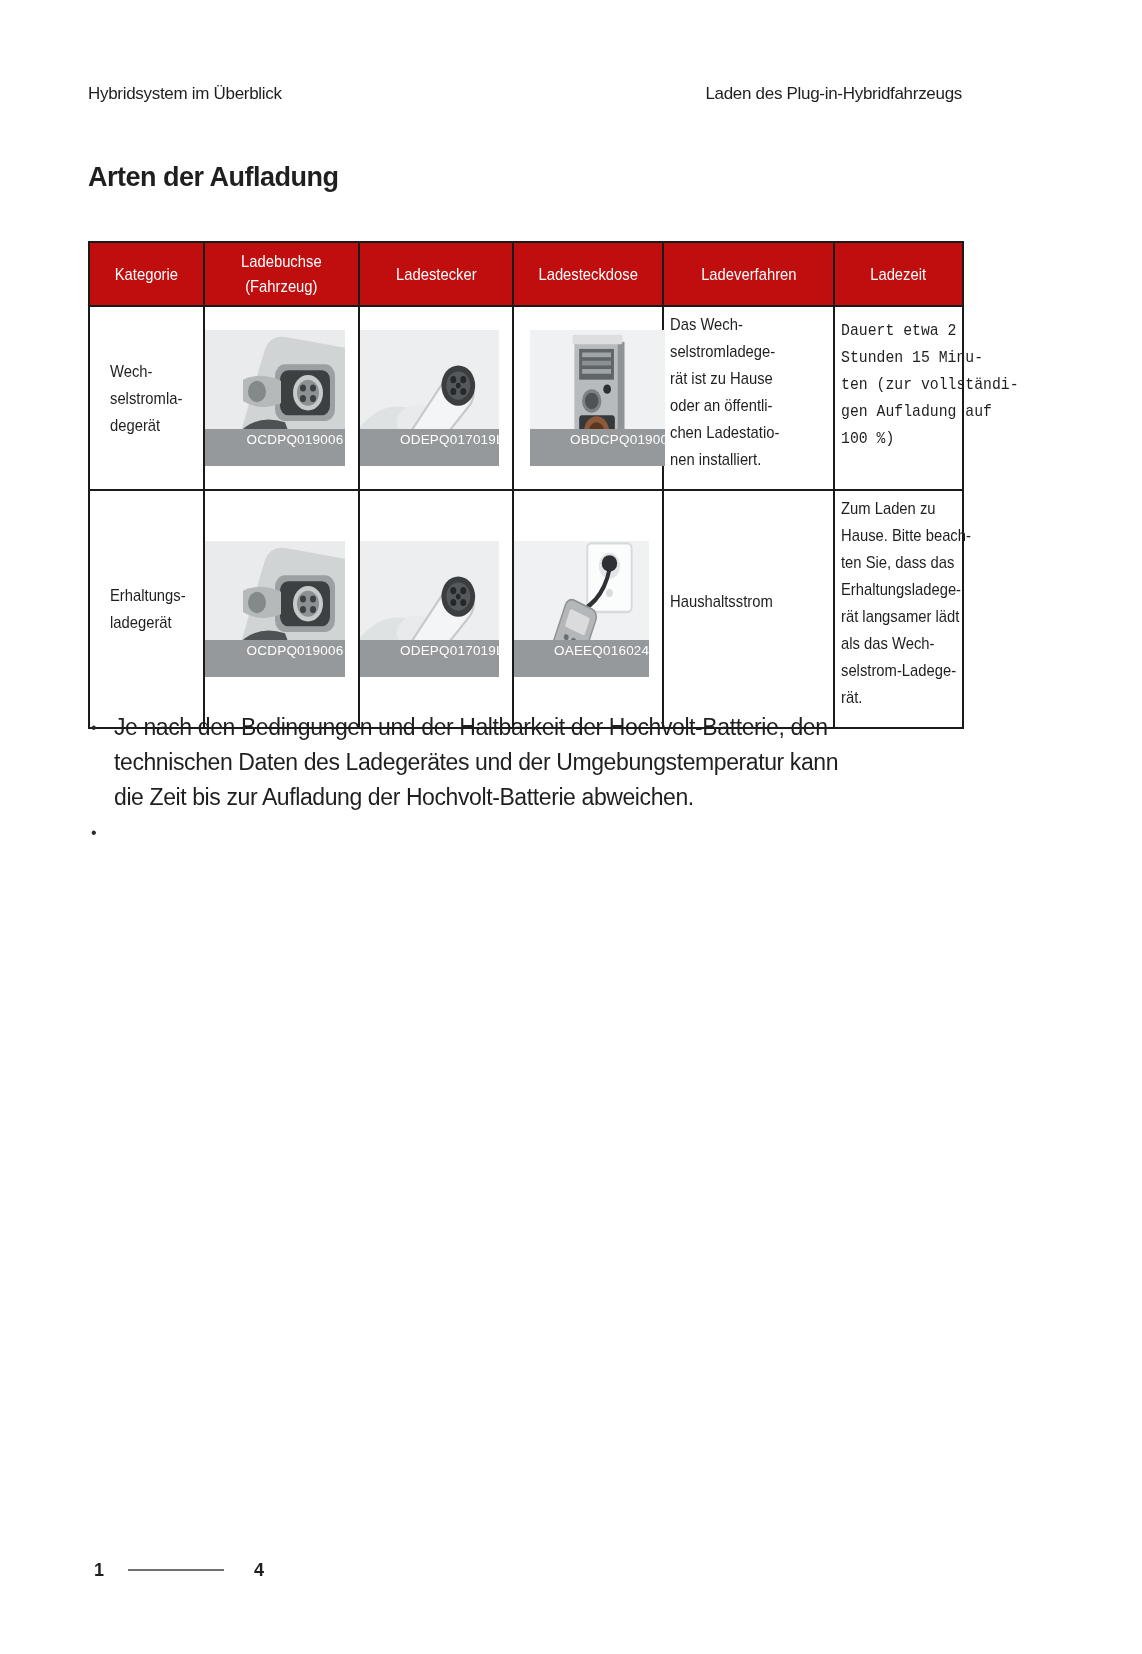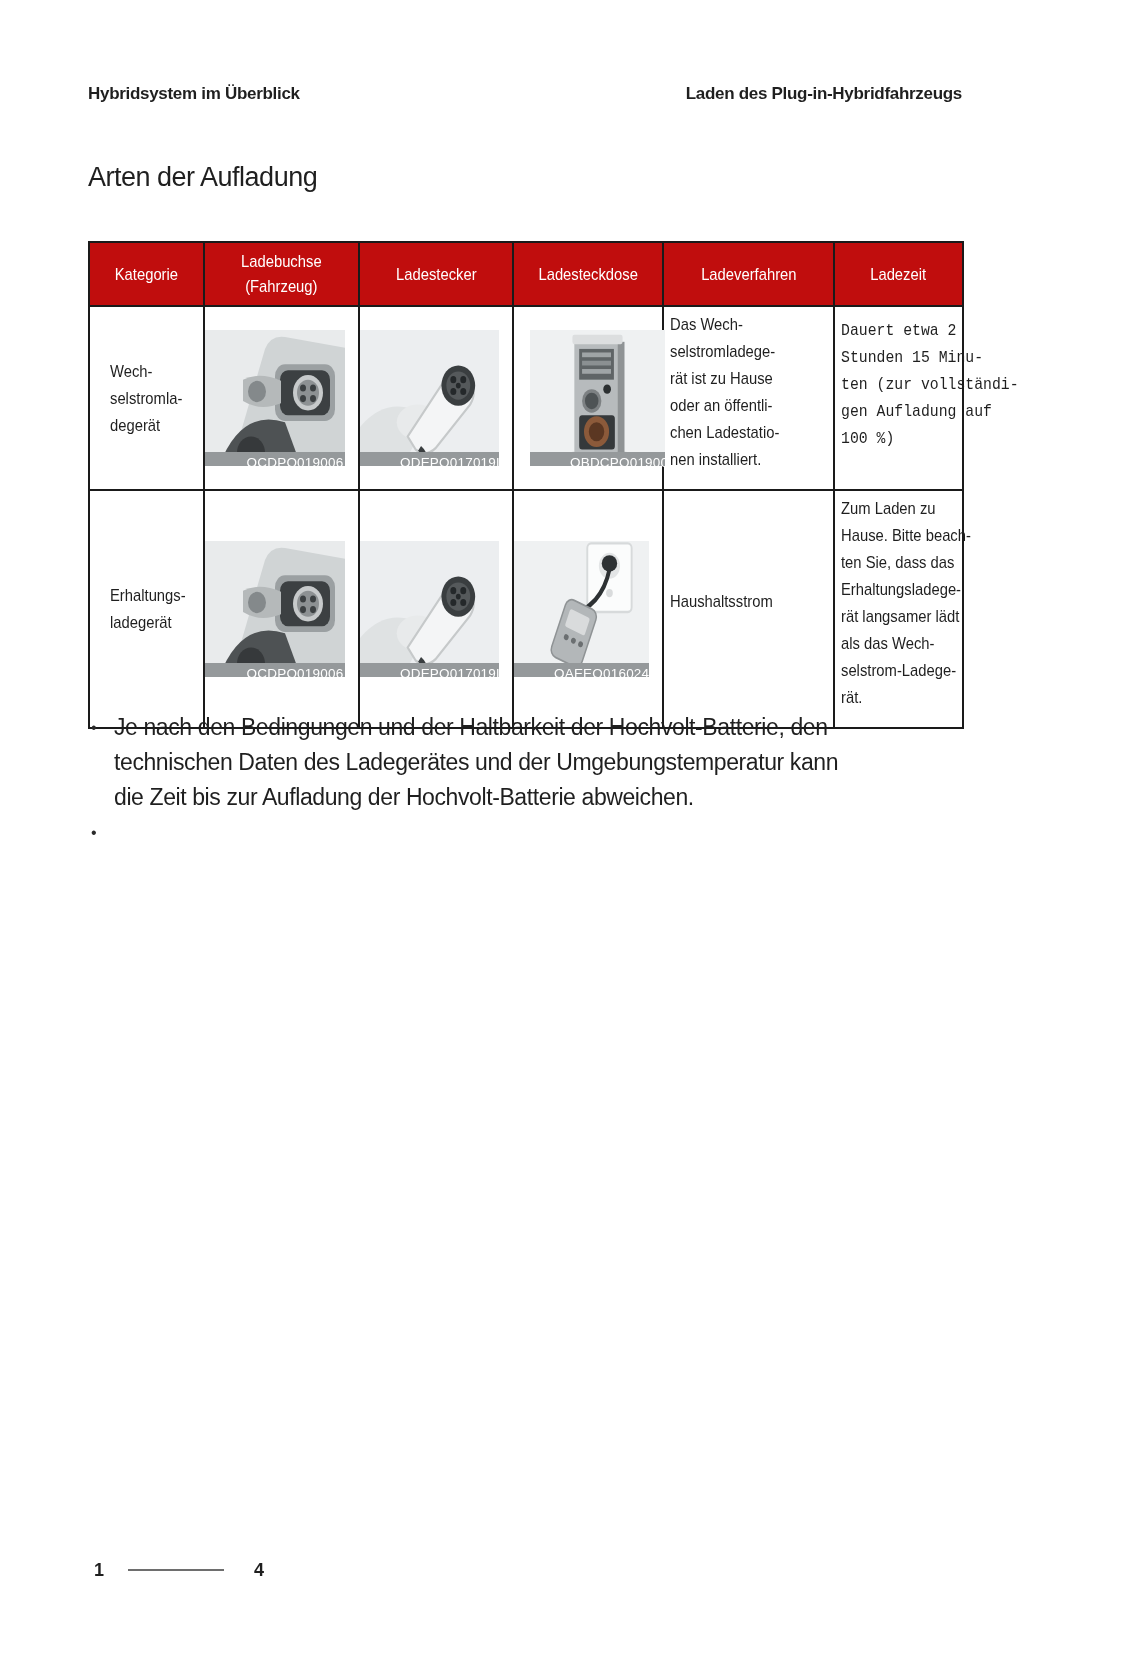--- a/index.html
+++ b/index.html
@@ -13,26 +13,26 @@
   html,body{margin:0;padding:0;background:#ffffff;}
   .page{
     position:relative;width:1142px;height:1654px;background:#fff;
     font-family:"Liberation Sans","DejaVu Sans",sans-serif;color:var(--text);
     overflow:hidden;
   }
   
   .running-header{
     position:absolute;top:84px;left:88px;width:874px;
     display:flex;justify-content:space-between;
-    font-size:17px;font-weight:bold;letter-spacing:-0.3px;
+    font-size:17px;font-weight:normal;letter-spacing:-0.3px;
   }
   
   .page-title{
     position:absolute;top:162px;left:88px;margin:0;
-    font-size:27px;font-weight:normal;letter-spacing:-0.5px;
+    font-size:27px;font-weight:bold;letter-spacing:-0.5px;
   }
   
   .charge-table{
     position:absolute;top:241px;left:88px;width:874px;
     border-collapse:collapse;table-layout:fixed;
   }
   .charge-table th,.charge-table td{border:2px solid var(--border);padding:0;}
   .charge-table thead th{
     background:var(--header_bg);color:#ffffff;height:64px;
     font-weight:normal;font-size:17px;line-height:25px;
@@ -48,21 +48,21 @@
   td.txt{vertical-align:top;padding:4px 0 16px 6px;border-radius:19px;}
   td.zeit-pad{padding-top:10px;font-family:Liberation Mono, monospace;}
   td.mid{vertical-align:middle;}
   td.img-cell{vertical-align:middle;text-align:center;}
   .photo{
     position:relative;width:calc(100% - 13px);height:136px;margin:0 auto;
     background:var(--photo_bg);
   }
   .photo svg{position:absolute;left:0;top:0;width:100%;height:100%;}
   .caption{
-    position:absolute;left:0;right:0;bottom:0;height:14px;
+    position:absolute;left:0;right:0;bottom:0;height:37px;
     background:var(--caption_bg);color:#ffffff;
     font-size:13.5px;line-height:21px;text-align:center;letter-spacing:0.2px;padding-left:40px;
   }
   
   .notes{
     position:absolute;top:710px;left:86px;width:920px;
     margin:0;padding:0;list-style:none;
     font-size:23px;line-height:35px;letter-spacing:-0.4px;
   }
   .notes li{display:flex;align-items:flex-start;}

